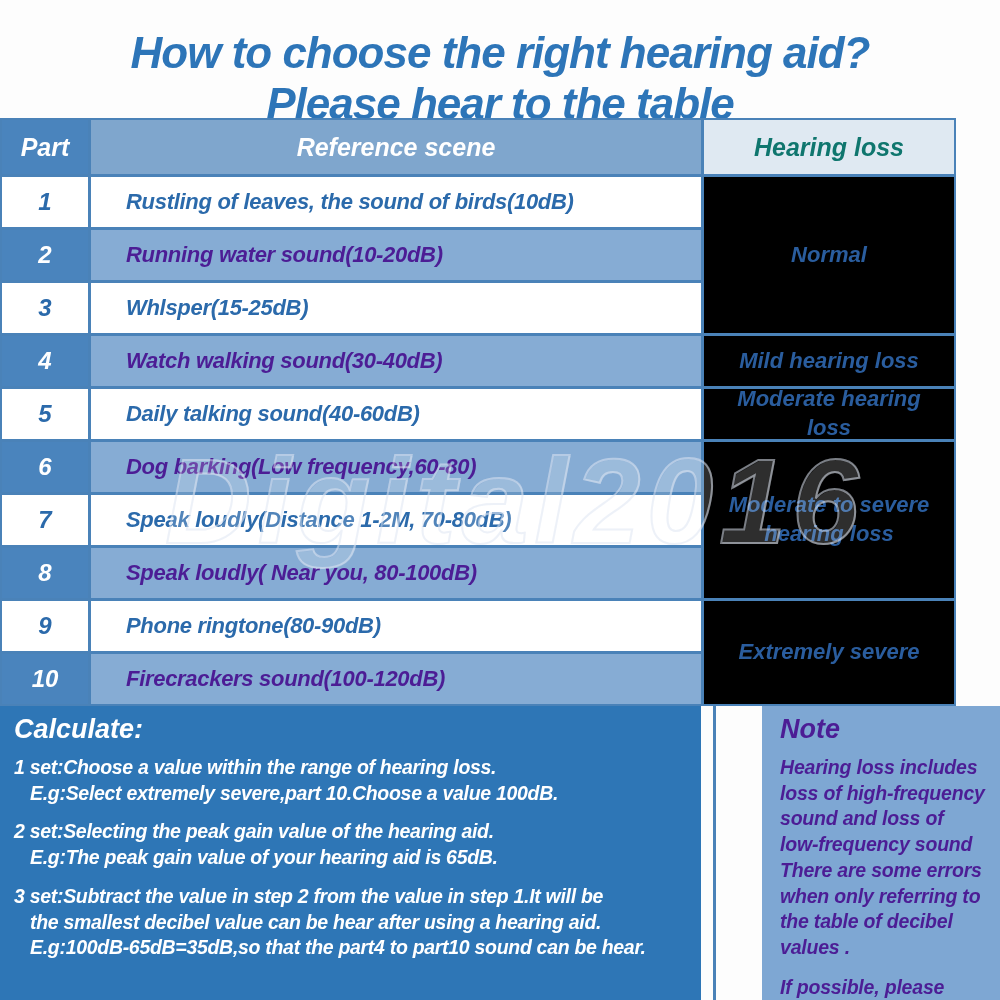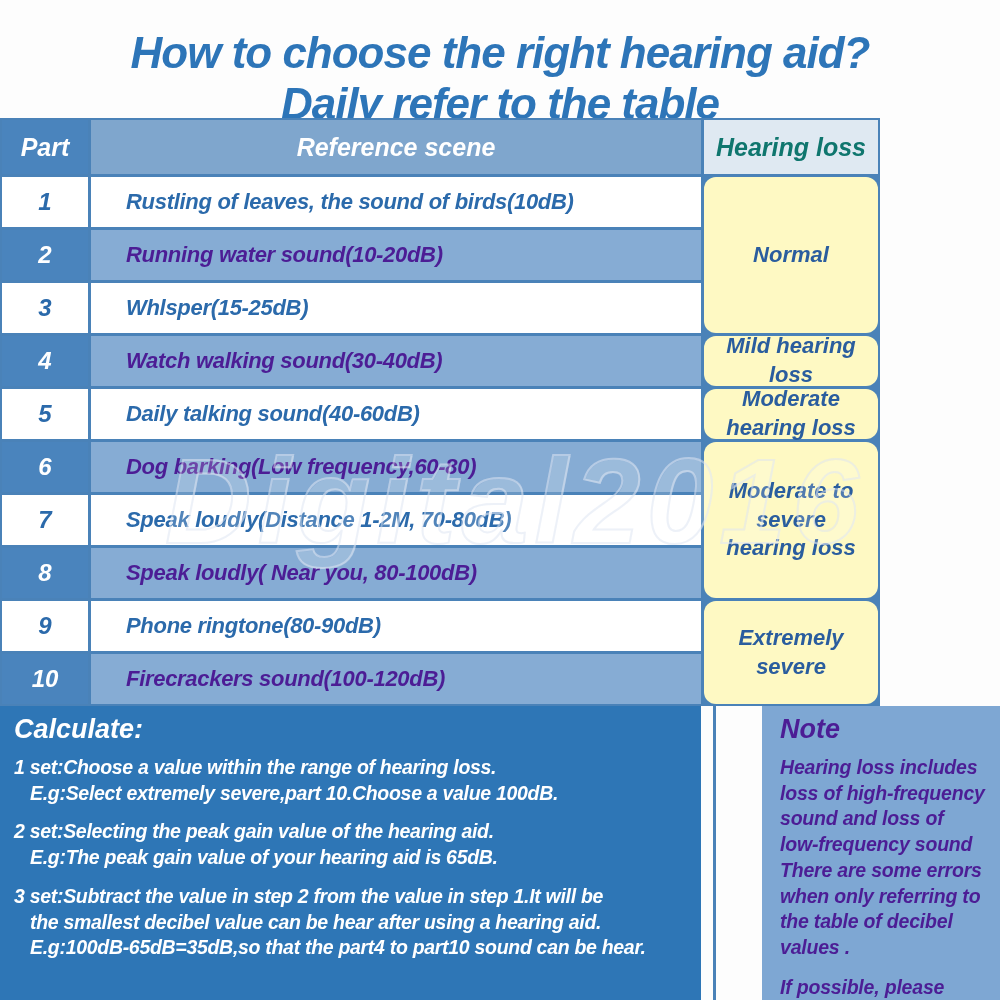--- a/index.html
+++ b/index.html
@@ -6,37 +6,37 @@
   html,body { width:1000px; height:1000px; background:#ffffff; overflow:hidden;
     font-family:"Liberation Sans", sans-serif; }
   .page { position:relative; width:1000px; height:1000px; background:#fdfdfd; }
 
   
   .title-block { height:118px; padding-top:28px; text-align:center; }
   .title-line { font-size:44px; font-weight:bold; font-style:italic;
     color:#2d75b8; line-height:1.15; letter-spacing:-1px; }
 
   
-  .hearing-table { position:relative; width:880px; height:588px;
+  .hearing-table { position:relative; width:956px; height:588px;
     display:grid; grid-template-columns:86px 610px 1fr;
     grid-template-rows:54px repeat(10, 50px);
     gap:3px; background:#4a82b8; border:2px solid #4a82b8; }
   .cell { display:flex; align-items:center; font-style:italic; }
   .hdr { font-weight:bold; font-size:25px; justify-content:center; }
   .hdr-part { grid-area:1/1; background:#4a84bd; color:#ffffff; }
   .hdr-scene { grid-area:1/2; background:#7fa6cd; color:#ffffff; }
   .hdr-loss { grid-area:1/3; background:#dfe9f2; color:#0f766e; }
   .pr { grid-column:1; justify-content:center; font-size:24px; font-weight:bold; }
   .sc { grid-column:2; padding-left:35px; font-size:22px; font-weight:bold; letter-spacing:-0.3px; }
   .odd  { background:#ffffff; color:#2b6aab; }
   .even-p { background:#4a84bd; color:#ffffff; }
   .even-s { background:#86acd4; color:#4c1d95; }
-  .loss-cell { grid-column:3; background:#fef9c3; color:#2a5d9e;
+  .loss-cell { grid-column:3; background:#000000; color:#2a5d9e;
     font-size:22px; font-weight:bold; justify-content:center; text-align:center;
-    line-height:1.3; padding:0 10px;border-radius:12px; }
+    line-height:1.3; padding:0 10px; }
 
   
   .bottom { display:flex; width:1000px; height:294px;gap:12px; }
   .calc-panel { width:701px; background:#2e76b6; color:#ffffff;
     padding:8px 14px 0 14px; font-style:italic; }
   .panel-divider { width:3px; background:#4a82b8; }
   .note-panel { flex:1; background:#7ea7d3; color:#4c1d95;
     padding:8px 14px 0 18px; font-style:italic;margin-left:34px; }
   .panel-heading { font-size:27px; font-weight:bold; margin-bottom:10px; }
   .calc-step { font-size:19.5px; font-weight:bold; line-height:1.32;
@@ -52,21 +52,21 @@
     text-shadow:1px 1px 0 rgba(255,255,255,0.18);
     white-space:nowrap; pointer-events:none; z-index:5; }
 </style>
 </head>
 <body>
 
 <div class="page">
 
   <div class="title-block">
     <div class="title-line">How to choose the right hearing aid?</div>
-    <div class="title-line">Daily refer to the table</div>
+    <div class="title-line">Please hear to the table</div>
   </div>
 
   <div class="hearing-table">
 
     <div class="cell hdr hdr-part">Part</div>
     <div class="cell hdr hdr-scene">Reference scene</div>
     <div class="cell hdr hdr-loss">Hearing loss</div>
 
     <div class="cell pr odd" style="grid-row:2">1</div>
     <div class="cell sc odd" style="grid-row:2">Rustling of leaves, the sound of birds(10dB)</div>

